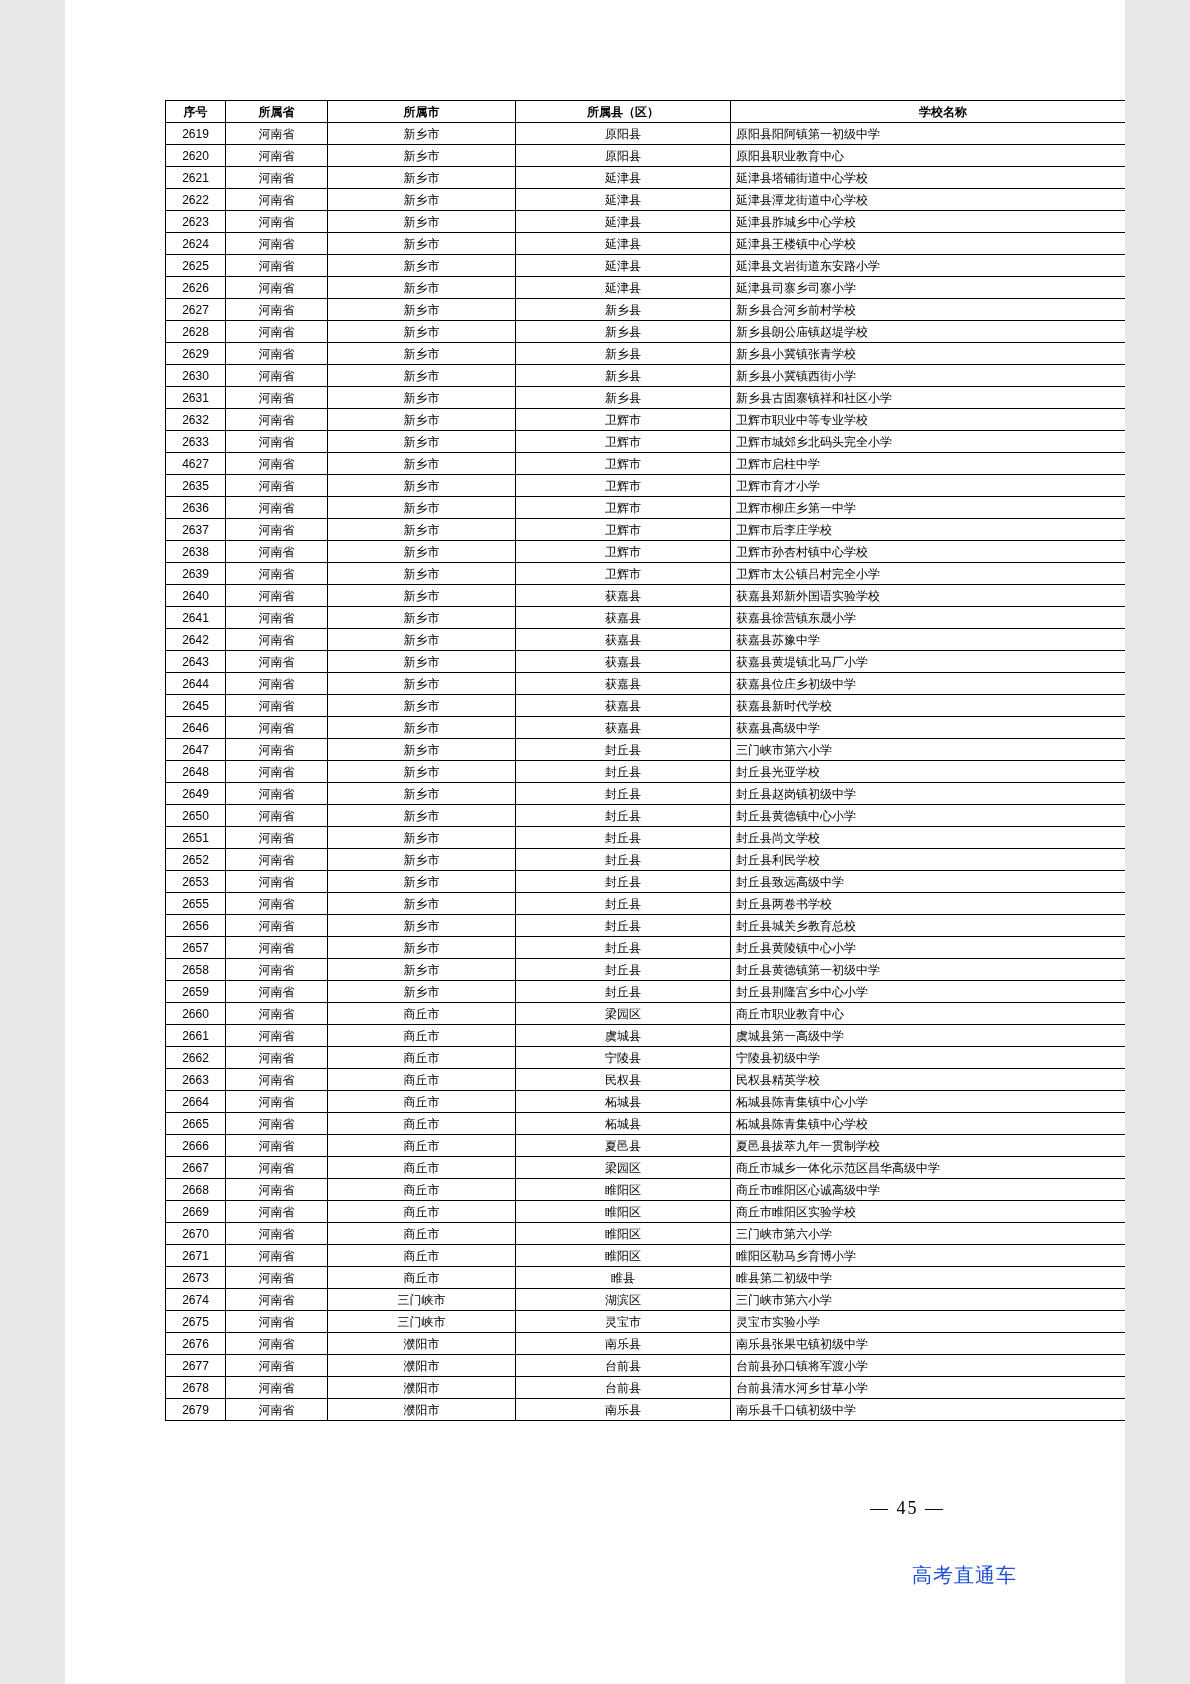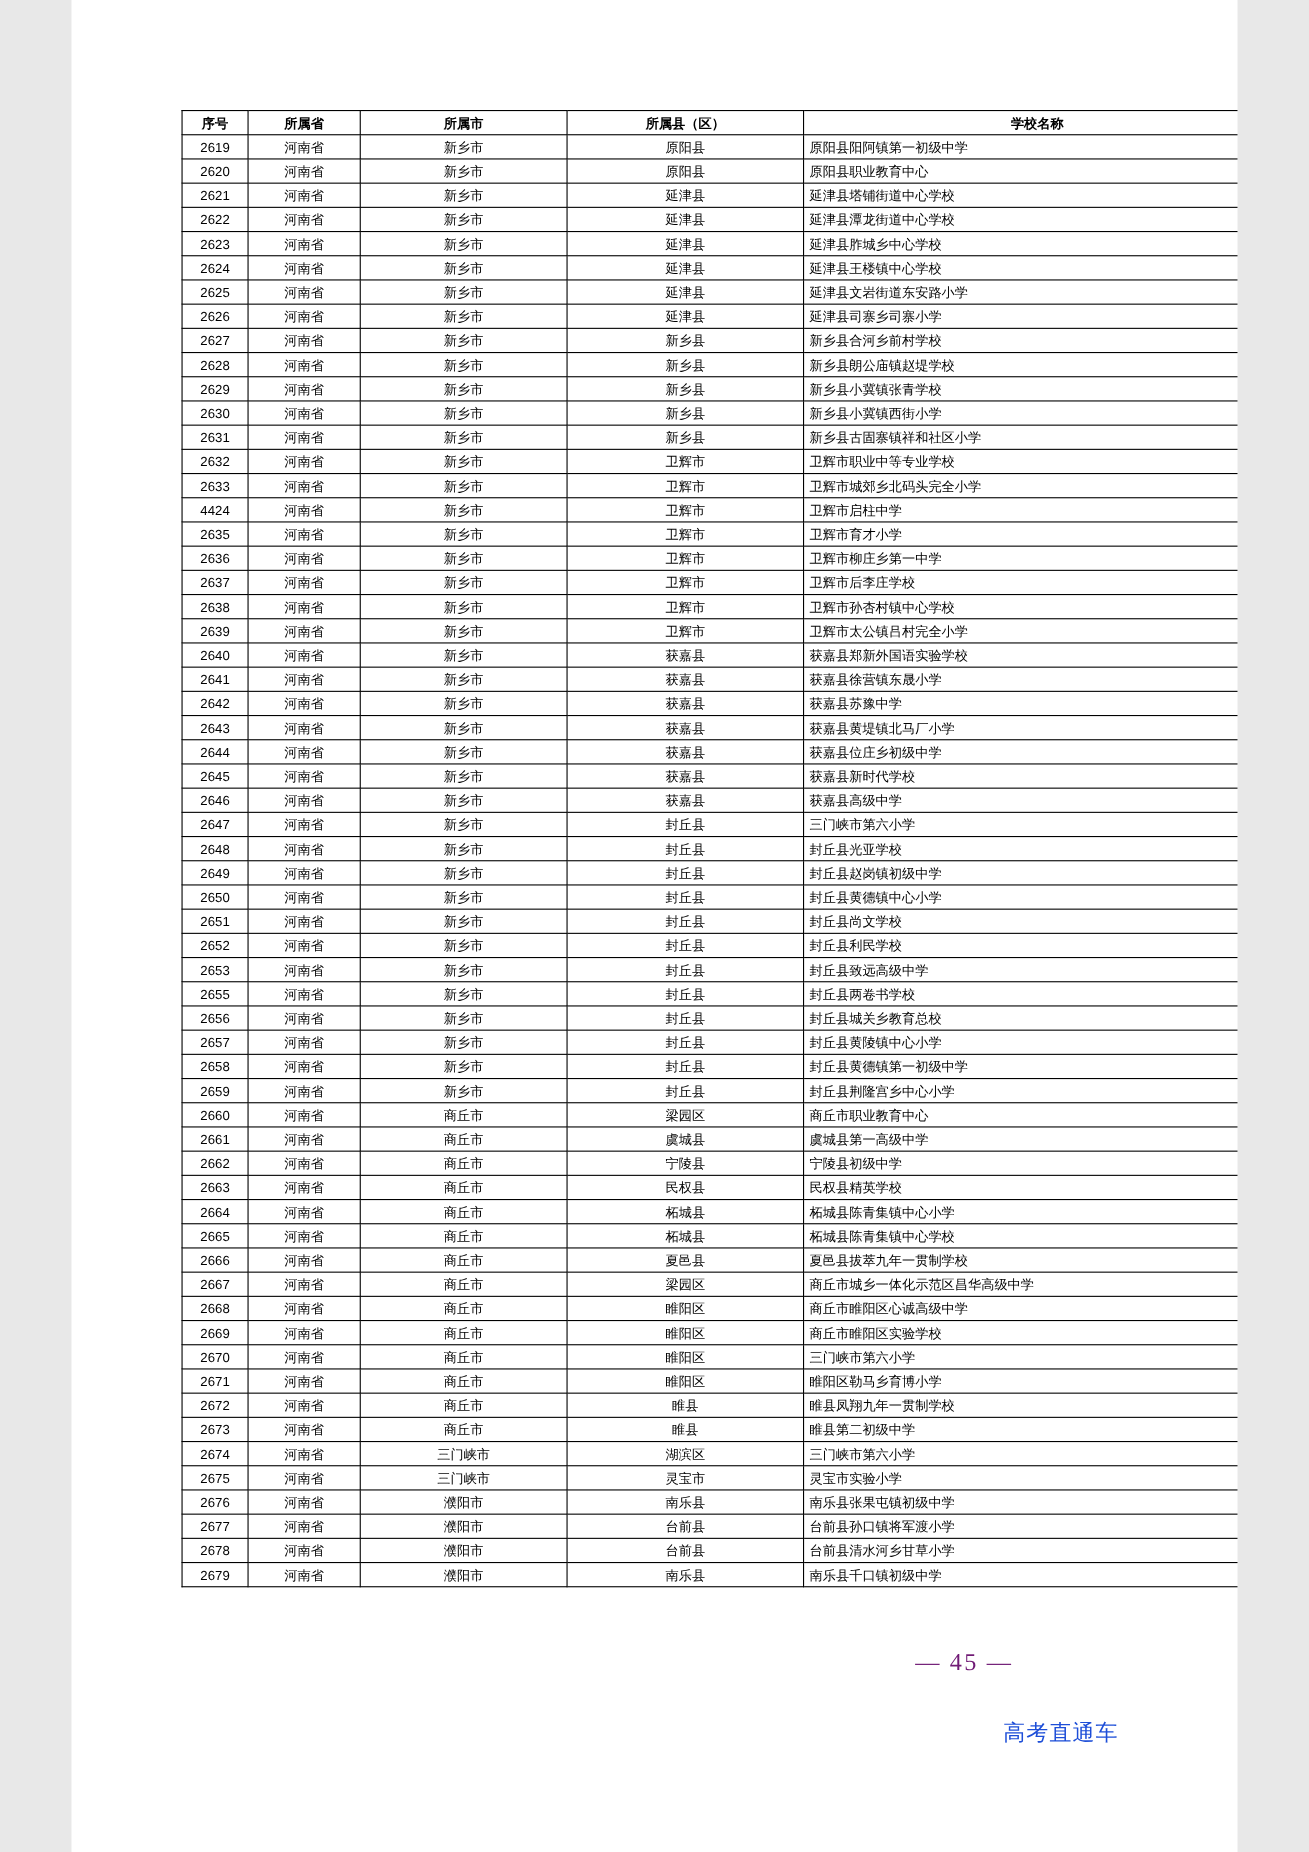--- a/index.html
+++ b/index.html
@@ -46,24 +46,24 @@
     font-weight: bold;
     height: 22px;
   }
   td.school {
     text-align: left;
     padding-left: 5px;
   }
   .page-number {
     position: absolute;
     top: 1498px;
-    right: 204px;
+    right: 180px;
     font-family: "Liberation Serif", "DejaVu Serif", serif;
-    font-size: 22px;
-    color: #701a75;
+    font-size: 18px;
+    color: #000000;
     letter-spacing: 2px;
   }
   .watermark {
     position: absolute;
     top: 1562px;
     right: 108px;
     font-size: 20px;
     color: #1d4ed8;
     letter-spacing: 1px;
   }
@@ -191,21 +191,21 @@
             <td class="school">卫辉市职业中等专业学校</td>
           </tr>
           <tr>
             <td>2633</td>
             <td>河南省</td>
             <td>新乡市</td>
             <td>卫辉市</td>
             <td class="school">卫辉市城郊乡北码头完全小学</td>
           </tr>
           <tr>
-            <td>4424</td>
+            <td>4627</td>
             <td>河南省</td>
             <td>新乡市</td>
             <td>卫辉市</td>
             <td class="school">卫辉市启柱中学</td>
           </tr>
           <tr>
             <td>2635</td>
             <td>河南省</td>
             <td>新乡市</td>
             <td>卫辉市</td>
@@ -448,27 +448,20 @@
             <td>商丘市</td>
             <td>睢阳区</td>
             <td class="school">三门峡市第六小学</td>
           </tr>
           <tr>
             <td>2671</td>
             <td>河南省</td>
             <td>商丘市</td>
             <td>睢阳区</td>
             <td class="school">睢阳区勒马乡育博小学</td>
-          </tr>
-          <tr>
-            <td>2672</td>
-            <td>河南省</td>
-            <td>商丘市</td>
-            <td>睢县</td>
-            <td class="school">睢县凤翔九年一贯制学校</td>
           </tr>
           <tr>
             <td>2673</td>
             <td>河南省</td>
             <td>商丘市</td>
             <td>睢县</td>
             <td class="school">睢县第二初级中学</td>
           </tr>
           <tr>
             <td>2674</td>

